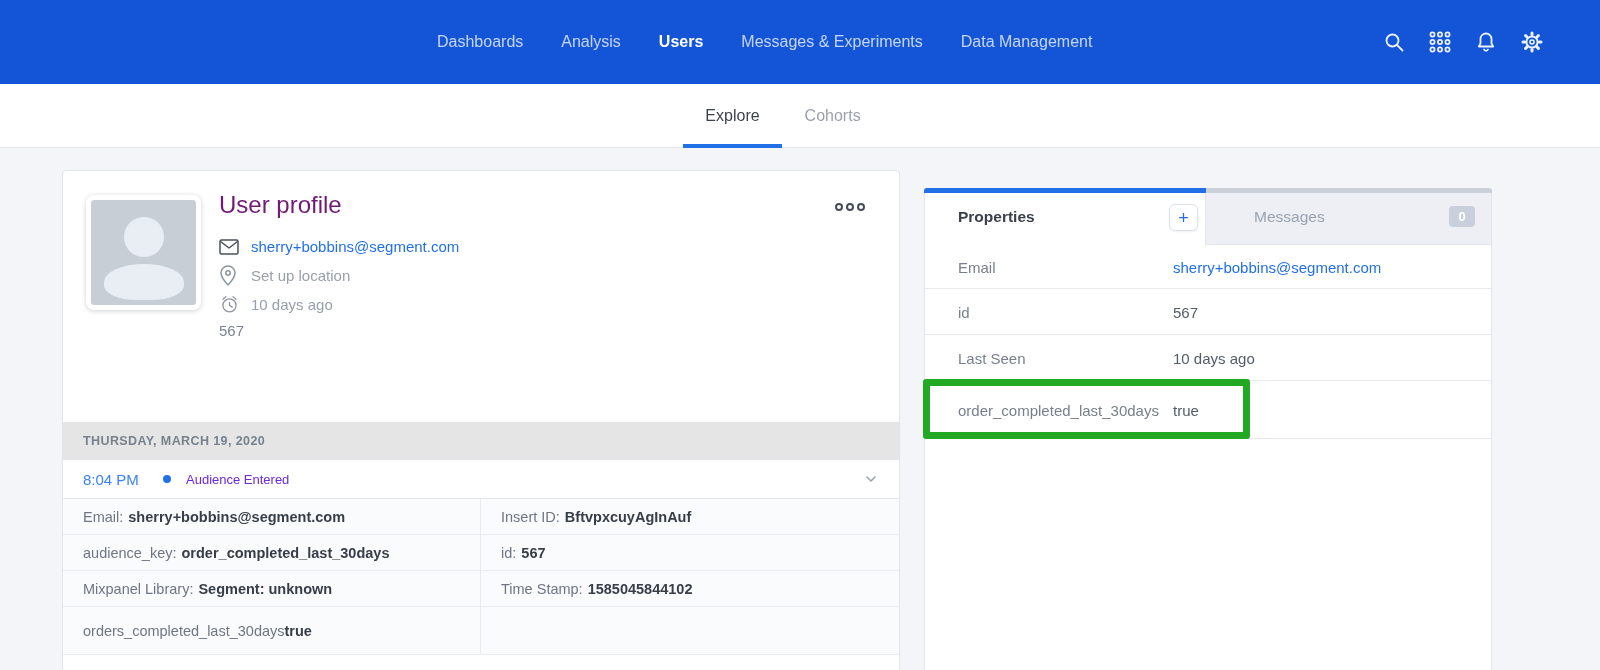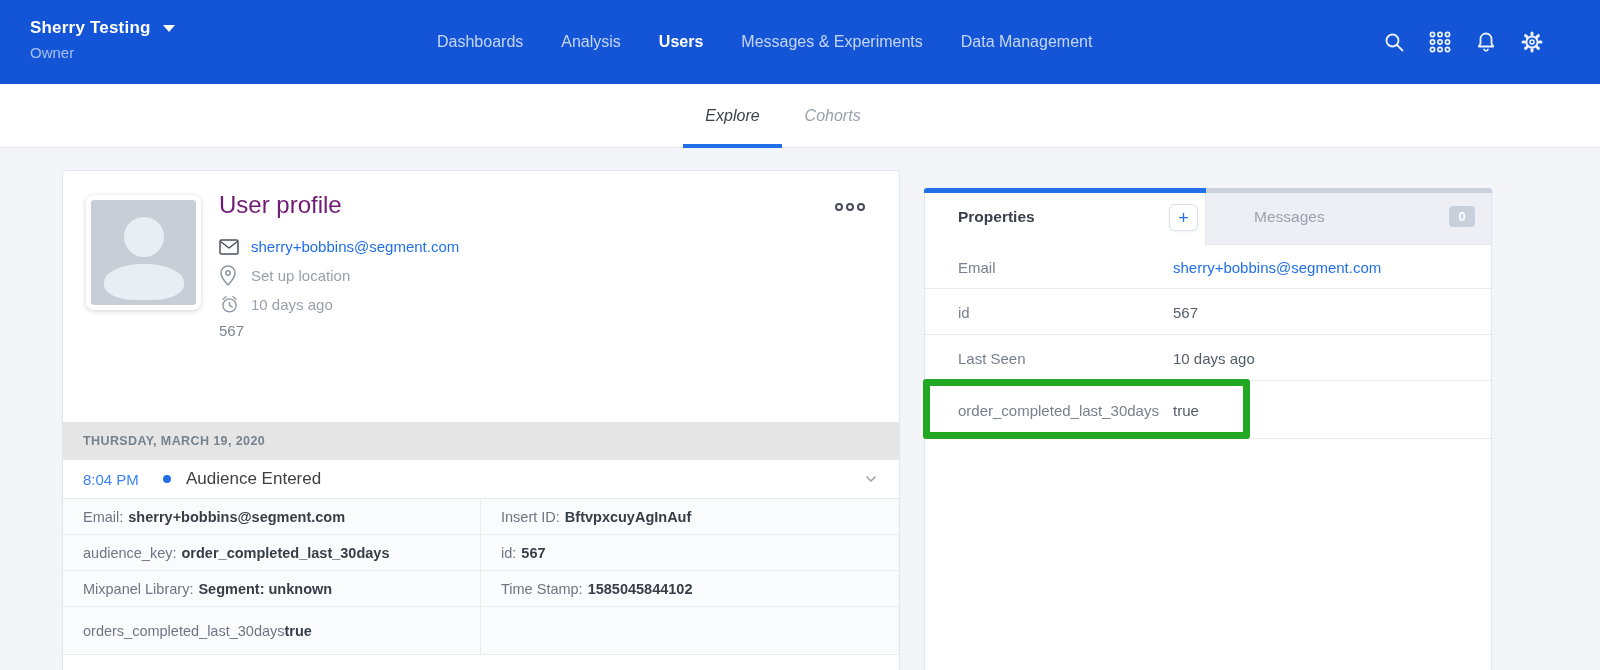--- a/index.html
+++ b/index.html
@@ -15,21 +15,21 @@
   .project-role { margin-top:6px; font-size:15px; color:rgba(255,255,255,.62); }
   .nav-center { position:absolute; left:437px; top:0; height:84px; display:flex; align-items:center; gap:38px; }
   .nav-item { font-size:16px; color:rgba(255,255,255,.75); cursor:pointer; white-space:nowrap; }
   .nav-item.active { color:#fff; font-weight:bold; }
   .nav-icons { position:absolute; right:56px; top:0; height:84px; display:flex; align-items:center; gap:22px; }
   .nav-icons svg { display:block; cursor:pointer; }
 
   
   .tabstrip { position:absolute; left:0; top:84px; width:1600px; height:64px; background:#fff;
               border-bottom:1px solid #e3e6eb; display:flex; justify-content:center; }
-  .tabstrip-inner { position:relative; left:-17px; display:flex; gap:1px; height:100%;font-style:italic; }
+  .tabstrip-inner { position:relative; left:-17px; display:flex; gap:1px; height:100%; }
   .page-tab { position:relative; display:flex; align-items:center; padding:0 22px; font-size:16px; color:#99a1ad; cursor:pointer; }
   .page-tab.active { color:#3d434d; }
   .page-tab.active::after { content:""; position:absolute; left:0; right:0; bottom:-1px; height:4px; background:#2170e8; }
 
   
   .card { position:absolute; background:#fff; border:1px solid #e2e5eb; border-radius:4px;
           box-shadow:0 1px 2px rgba(40,50,70,.04); }
   .card-left  { left:62px;  top:170px; width:838px; height:520px; }
   .card-right { left:924px; top:188px; width:568px; height:500px; }
 
@@ -51,21 +51,21 @@
 
   
   .af-title-row { position:absolute; left:0; top:192px; width:100%; height:59px; border-top:1px solid #e6e9ee;
                   display:flex; align-items:center; padding-left:20px; font-size:17px; color:#3f4650; }
   .af-date { position:absolute; left:0; top:251px; width:100%; height:38px; background:#e5e5e5;
              border-bottom:1px solid #e3e6eb; display:flex; align-items:center; padding-left:20px;
              font-size:12.5px; font-weight:bold; letter-spacing:.4px; color:#78818e; }
   .af-event { position:absolute; left:0; top:289px; width:100%; height:38px; display:flex; align-items:center; cursor:pointer; }
   .af-time { position:absolute; left:20px; font-size:15px; color:#3b82f6;text-align:right; }
   .donut { position:absolute; left:100px; width:7px; height:7px; border:4px solid #2170e8; border-radius:50%; background:#fff; }
-  .af-event-name { position:absolute; left:123px; font-size:17px; color:#404040;text-align:right; }
+  .af-event-name { position:absolute; left:123px; font-size:13px; color:#6d28d9;text-align:right; }
   .af-chevron { position:absolute; right:20px; top:11px; }
 
   .af-table { position:absolute; left:0; top:327px; width:100%; border-top:1px solid #e3e6eb; background:#fafbfd; }
   .af-row { display:flex; border-bottom:1px solid #e9ebf0; height:36px; }
   .af-row.tall { height:48px; }
   .af-cell { width:50%; display:flex; align-items:center; padding-left:20px; font-size:14.5px; overflow:hidden; white-space:nowrap; }
   .af-cell.first { border-right:1px solid #e9ebf0; }
   .af-label { color:#6e7684; }
   .af-label.spaced { margin-right:5px; }
   .af-value { color:#373e48; font-weight:bold; }
@@ -87,26 +87,20 @@
   .pp-label { position:absolute; left:33px; top:50%; transform:translateY(-50%); font-size:15px; color:#78808e; }
   .pp-value { position:absolute; left:248px; top:50%; transform:translateY(-50%); font-size:15px; color:#545c68; }
   .pp-value.link { color:#2270e8; cursor:pointer; }
   .hl-box { position:absolute; left:-2px; top:190px; width:327px; height:60px; border:7px solid #22a822;
             border-radius:3px; z-index:5; pointer-events:none; }
 </style>
 </head>
 <body>
 
 <div class="navbar">
-  <div class="project">
-    <div>
-      <span class="project-name">Sherry Testing</span><span class="caret"></span>
-    </div>
-    <div class="project-role">Owner</div>
-  </div>
 
   <div class="nav-center">
     <div class="nav-item">Dashboards</div>
     <div class="nav-item">Analysis</div>
     <div class="nav-item active">Users</div>
     <div class="nav-item">Messages &amp; Experiments</div>
     <div class="nav-item">Data Management</div>
   </div>
 
   <div class="nav-icons">

